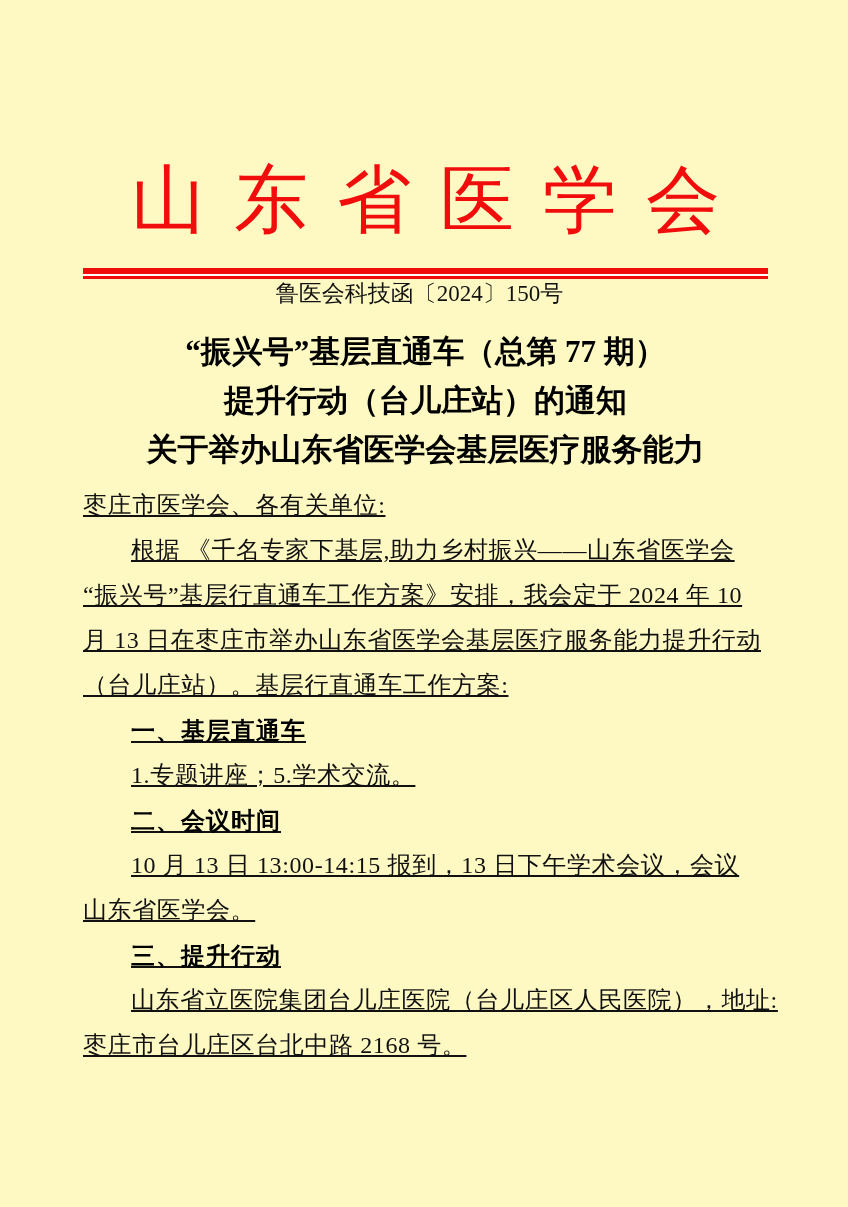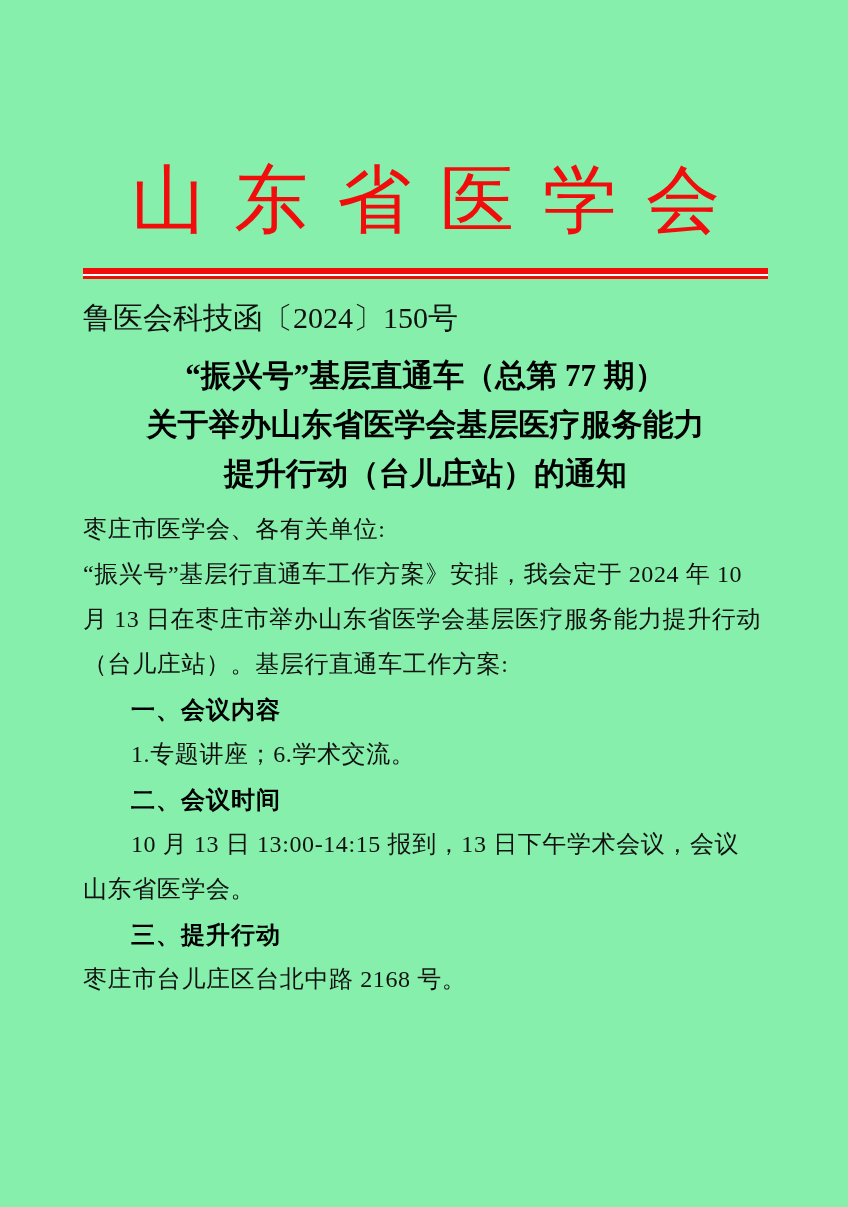--- a/index.html
+++ b/index.html
@@ -4,21 +4,21 @@
 <style>
   html, body {
     margin: 0;
     padding: 0;
     background: #ffffff;
   }
   .page {
     position: relative;
     width: 848px;
     height: 1207px;
-    background: #86efac;
+    background: #fef9c3;
     overflow: hidden;
     font-family: "Liberation Serif", "DejaVu Serif", serif;
     color: #1a1a1a;
     box-sizing: border-box;
     padding: 0 80px 0 83px;
   }
   
   .org-title {
     padding-top: 160px;
     font-size: 74px;
@@ -34,24 +34,24 @@
   
   .red-rule {
     margin-top: 28px;
     height: 2px;
     background: #ffffff;
     border-top: 6px solid #f20d0d;
     border-bottom: 3px solid #f20d0d;
   }
   
   .doc-number {
-    margin-top: 24px;
-    font-size: 30px;
+    margin-top: 0;
+    font-size: 23px;
     line-height: 30px;
-    text-align: left;
+    text-align: center;
     padding-right: 12px;
     color: #111111;
     font-family: "Liberation Serif", "DejaVu Serif", serif;
   }
   
   .doc-title {
     margin: 18px 0 9px 0;
     font-size: 31px;
     line-height: 49px;
     font-weight: bold;
@@ -63,20 +63,21 @@
     display: block;
     white-space: nowrap;
   }
   
   .doc-body {
     margin-top: 8px;
     font-size: 24px;
     line-height: 45px;
     letter-spacing: 0.6px;
     color: #111111;
+    text-decoration: underline;
   }
   .doc-body p {
     margin: 0;
     white-space: nowrap;
   }
   .doc-body p.indent {
     text-indent: 2em;
   }
   .doc-body p.heading {
     font-weight: bold;
@@ -91,31 +92,33 @@
 <div class="page">
 
   <div class="org-title">山东省医学会</div>
 
   <div class="red-rule"></div>
 
   <div class="doc-number">鲁医会科技函〔2024〕150号</div>
 
   <h1 class="doc-title">
     <span class="title-line">“振兴号”基层直通车（总第 77 期）</span>
+    <span class="title-line">提升行动（台儿庄站）的通知</span>
     <span class="title-line">关于举办山东省医学会基层医疗服务能力</span>
-    <span class="title-line">提升行动（台儿庄站）的通知</span>
   </h1>
 
   <div class="doc-body">
     <p class="plain">枣庄市医学会、各有关单位:</p>
+    <p class="indent">根据 《千名专家下基层,助力乡村振兴——山东省医学会</p>
     <p class="plain">“振兴号”基层行直通车工作方案》安排，我会定于 2024 年 10</p>
     <p class="plain">月 13 日在枣庄市举办山东省医学会基层医疗服务能力提升行动</p>
     <p class="plain">（台儿庄站）。基层行直通车工作方案:</p>
-    <p class="indent heading">一、会议内容</p>
-    <p class="indent">1.专题讲座；6.学术交流。</p>
+    <p class="indent heading">一、基层直通车</p>
+    <p class="indent">1.专题讲座；5.学术交流。</p>
     <p class="indent heading">二、会议时间</p>
     <p class="indent">10 月 13 日 13:00-14:15 报到，13 日下午学术会议，会议</p>
     <p class="plain">山东省医学会。</p>
     <p class="indent heading">三、提升行动</p>
+    <p class="indent">山东省立医院集团台儿庄医院（台儿庄区人民医院），地址:</p>
     <p class="plain">枣庄市台儿庄区台北中路 2168 号。</p>
   </div>
 
 </div>
 
 </body></html>

